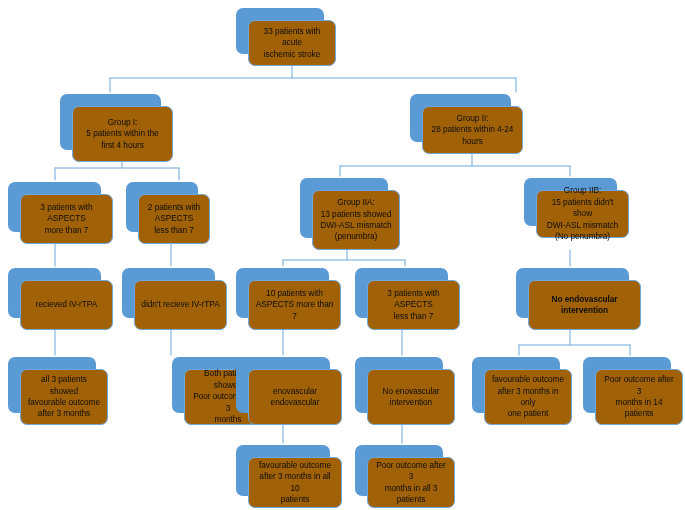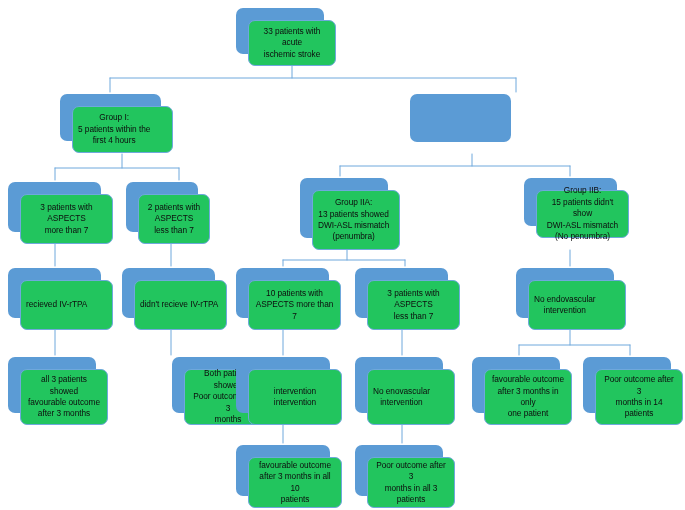--- a/index.html
+++ b/index.html
@@ -39,26 +39,26 @@
     height: calc(100% - 12px);
     background: #5B9BD5;
     border-radius: 7px;
   }
   .node .card {
     position: absolute;
     left: 12px;
     top: 12px;
     width: calc(100% - 12px);
     height: calc(100% - 12px);
-    background: #22c55e;
+    background: #a16207;
     border: 1px solid #6FA8DC;
     border-radius: 7px;
     display: flex;
     align-items: center;
-    justify-content: flex-start;
+    justify-content: center;
     box-sizing: border-box;
   }
   .node .label {
     color: #0d0d0d;
     font-size: 8.3px;
     line-height: 11.4px;
     text-align: center;
     padding: 0 5px;
     white-space: pre-line;
     letter-spacing: -0.05px;
@@ -84,30 +84,35 @@
       <path d="M 283 425 L 283 443" stroke="#6FA8DC" stroke-width="1" fill="none" stroke-linecap="round" stroke-linejoin="round"></path>
       <path d="M 402 425 L 402 443" stroke="#6FA8DC" stroke-width="1" fill="none" stroke-linecap="round" stroke-linejoin="round"></path>
     </svg>
 <div class="node" style="left: 236px; top: 8px; width: 100px; height: 58px;">
       <div class="shadow"></div>
       <div class="card">
         <div class="label">33 patients with acute
 ischemic stroke</div>
       </div>
     </div>
-    <div class="node" style="left: 60px; top: 94px; width: 113px; height: 59px;">
+    <div class="node" style="left: 60px; top: 94px; width: 113px; height: 68px;">
       <div class="shadow"></div>
       <div class="card">
         <div class="label">Group I:
 5 patients within the
 first 4 hours</div>
       </div>
     </div>
     <div class="node" style="left: 410px; top: 94px; width: 113px; height: 60px;">
       <div class="shadow"></div>
+      <div class="card">
+        <div class="label">Group II:
+28 patients within 4-24
+hours</div>
+      </div>
     </div>
     <div class="node" style="left: 8px; top: 182px; width: 105px; height: 62px;">
       <div class="shadow"></div>
       <div class="card">
         <div class="label">3 patients with ASPECTS
 more than 7</div>
       </div>
     </div>
     <div class="node" style="left: 126px; top: 182px; width: 84px; height: 62px;">
       <div class="shadow"></div>
@@ -153,21 +158,21 @@
 ASPECTS more than 7</div>
       </div>
     </div>
     <div class="node" style="left: 355px; top: 268px; width: 105px; height: 62px;">
       <div class="shadow"></div>
       <div class="card">
         <div class="label">3 patients with ASPECTS
 less  than 7</div>
       </div>
     </div>
-    <div class="node" style="left: 516px; top: 268px; width: 110px; height: 62px;">
+    <div class="node" style="left: 516px; top: 268px; width: 125px; height: 62px; font-weight: bold;">
       <div class="shadow"></div>
       <div class="card">
         <div class="label">No endovascular
 intervention</div>
       </div>
     </div>
     <div class="node" style="left: 8px; top: 357px; width: 100px; height: 68px;">
       <div class="shadow"></div>
       <div class="card">
         <div class="label">all 3 patients showed
@@ -179,21 +184,21 @@
       <div class="shadow"></div>
       <div class="card">
         <div class="label">Both patients showed
 Poor outcome after 3
 months</div>
       </div>
     </div>
     <div class="node" style="left: 236px; top: 357px; width: 106px; height: 68px;">
       <div class="shadow"></div>
       <div class="card">
-        <div class="label">intervention intervention</div>
+        <div class="label">enovascular endovascular</div>
       </div>
     </div>
     <div class="node" style="left: 355px; top: 357px; width: 100px; height: 68px;">
       <div class="shadow"></div>
       <div class="card">
         <div class="label">No enovascular
 intervention</div>
       </div>
     </div>
     <div class="node" style="left: 472px; top: 357px; width: 100px; height: 68px;">

